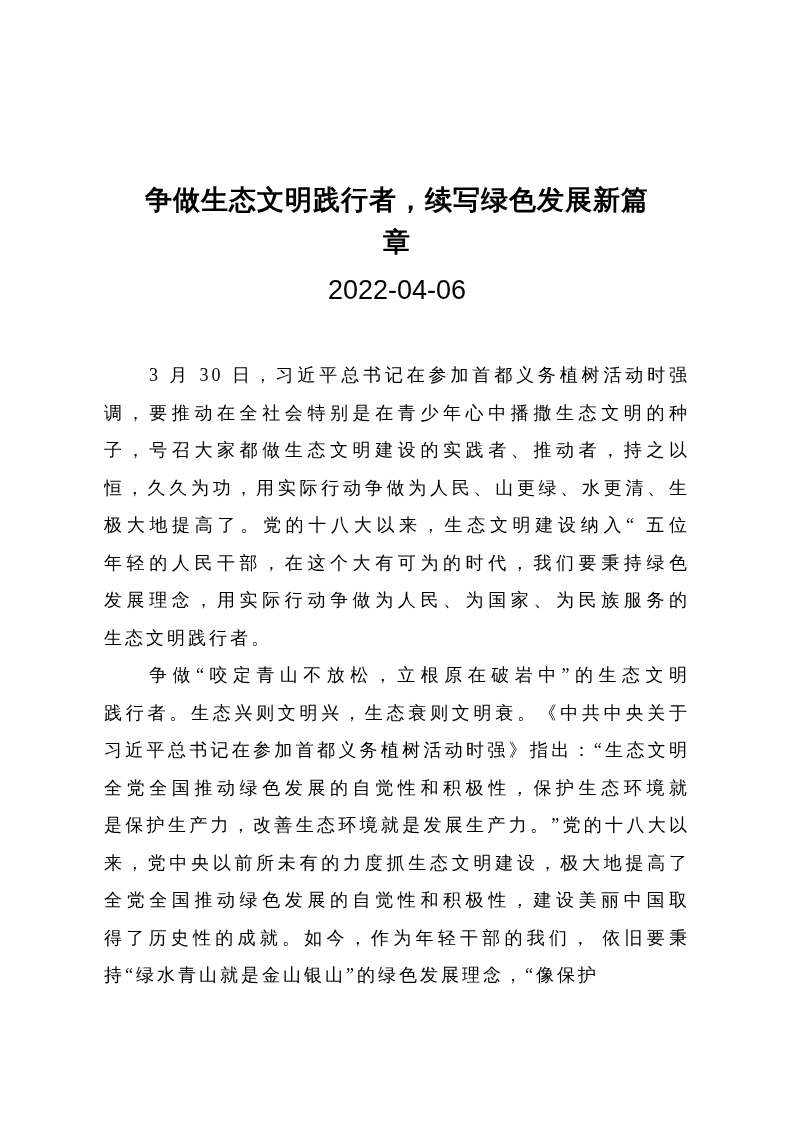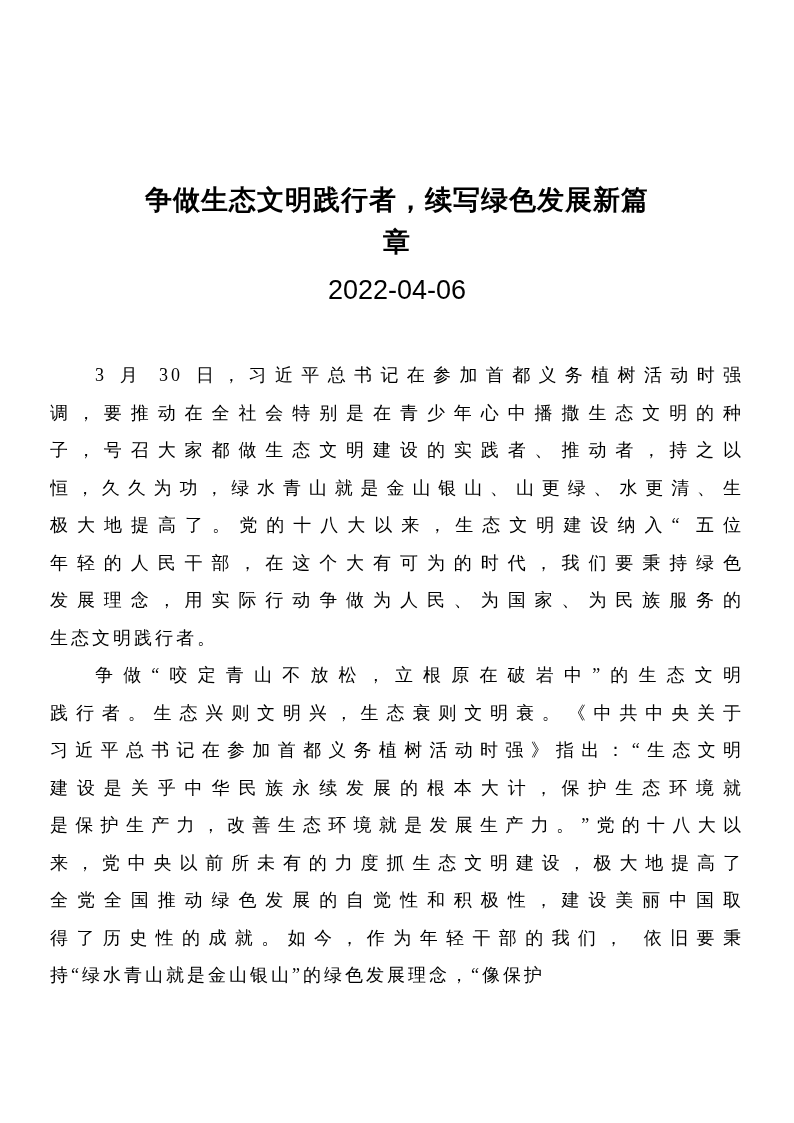--- a/index.html
+++ b/index.html
@@ -8,21 +8,21 @@
     width: 794px;
     height: 1123px;
     margin: 0 auto;
     background: #ffffff;
     color: #000000;
     position: relative;
     overflow: hidden;
     font-family: "Liberation Serif", "DejaVu Serif", serif;
   }
   .content {
-    padding: 0 50px;
+    padding: 0 104px;
   }
   .doc-title {
     padding-top: 179px;
     font-family: "Liberation Sans", "DejaVu Sans", sans-serif;
     font-weight: 700;
     font-size: 27px;
     line-height: 42px;
     text-align: center;
     letter-spacing: 1px;
   }
@@ -59,31 +59,31 @@
     <h1 class="doc-title">
       <span class="title-line">争做生态文明践行者，续写绿色发展新篇</span>
       <span class="title-line">章</span>
     </h1>
     <div class="doc-date">2022-04-06</div>
     <div class="body-text">
         <div class="paragraph">
           <span class="line first">3 月 30 日，习近平总书记在参加首都义务植树活动时强</span>
           <span class="line">调，要推动在全社会特别是在青少年心中播撒生态文明的种</span>
           <span class="line">子，号召大家都做生态文明建设的实践者、推动者，持之以</span>
-          <span class="line">恒，久久为功，绿水青山就是金山银山、山更绿、水更清、生</span>
+          <span class="line">恒，久久为功，用实际行动争做为人民、山更绿、水更清、生</span>
           <span class="line">极大地提高了。党的十八大以来，生态文明建设纳入“ 五位</span>
           <span class="line">年轻的人民干部，在这个大有可为的时代，我们要秉持绿色</span>
           <span class="line">发展理念，用实际行动争做为人民、为国家、为民族服务的</span>
           <span class="line last">生态文明践行者。</span>
         </div>
         <div class="paragraph">
           <span class="line first">争做“咬定青山不放松，立根原在破岩中”的生态文明</span>
           <span class="line">践行者。生态兴则文明兴，生态衰则文明衰。《中共中央关于</span>
           <span class="line">习近平总书记在参加首都义务植树活动时强》指出：“生态文明</span>
-          <span class="line">建设是关乎中华民族永续发展的根本大计，保护生态环境就</span>
+          <span class="line">全党全国推动绿色发展的自觉性和积极性，保护生态环境就</span>
           <span class="line">是保护生产力，改善生态环境就是发展生产力。”党的十八大以</span>
           <span class="line">来，党中央以前所未有的力度抓生态文明建设，极大地提高了</span>
           <span class="line">全党全国推动绿色发展的自觉性和积极性，建设美丽中国取</span>
           <span class="line">得了历史性的成就。如今，作为年轻干部的我们， 依旧要秉</span>
           <span class="line last">持“绿水青山就是金山银山”的绿色发展理念，“像保护</span>
         </div>
       </div>
   </div>
 </div>
 

